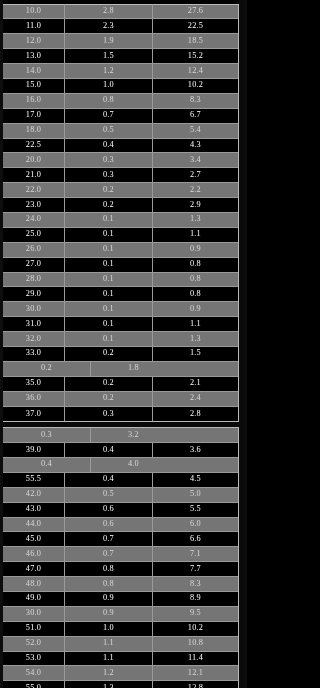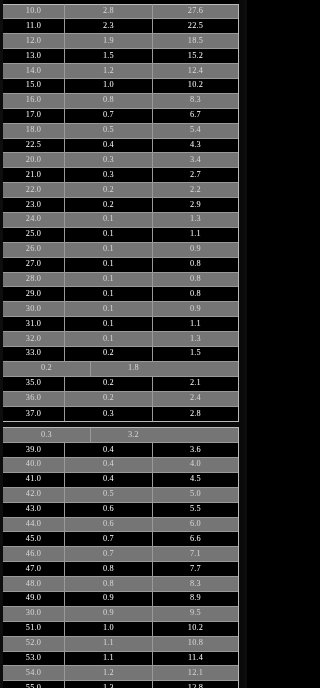--- a/index.html
+++ b/index.html
@@ -264,26 +264,25 @@
       <div class="data-row row-even">
         <div class="cell cell-b">0.3</div>
         <div class="cell cell-c">3.2</div>
       </div>
       <div class="data-row row-odd">
         <div class="cell cell-index">39.0</div>
         <div class="cell cell-b">0.4</div>
         <div class="cell cell-c">3.6</div>
       </div>
       <div class="data-row row-even">
-        <div class="cell cell-index">40.0</div>
         <div class="cell cell-b">0.4</div>
         <div class="cell cell-c">4.0</div>
       </div>
       <div class="data-row row-odd">
-        <div class="cell cell-index">41.0</div>
+        <div class="cell cell-index">55.5</div>
         <div class="cell cell-b">0.4</div>
         <div class="cell cell-c">4.5</div>
       </div>
       <div class="data-row row-even">
         <div class="cell cell-index">42.0</div>
         <div class="cell cell-b">0.5</div>
         <div class="cell cell-c">5.0</div>
       </div>
       <div class="data-row row-odd">
         <div class="cell cell-index">43.0</div>

